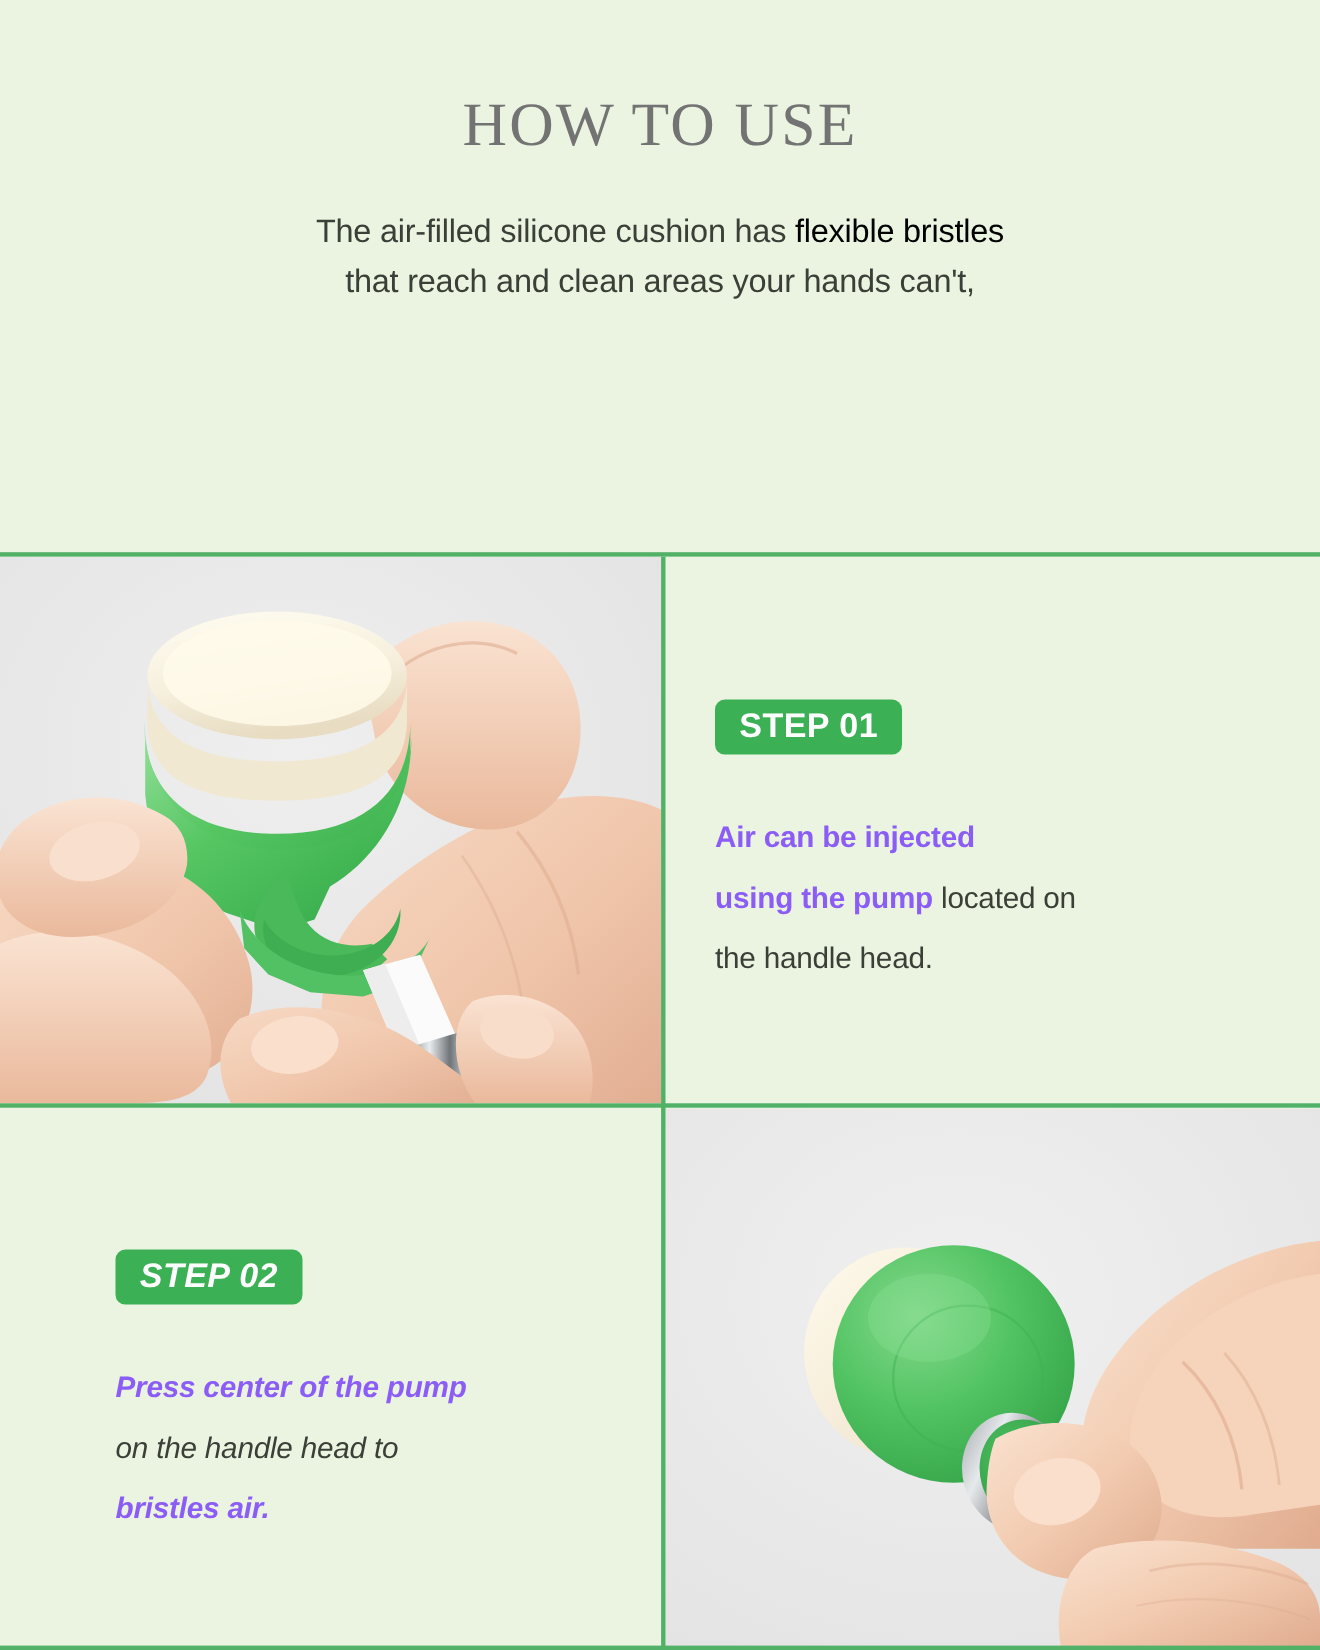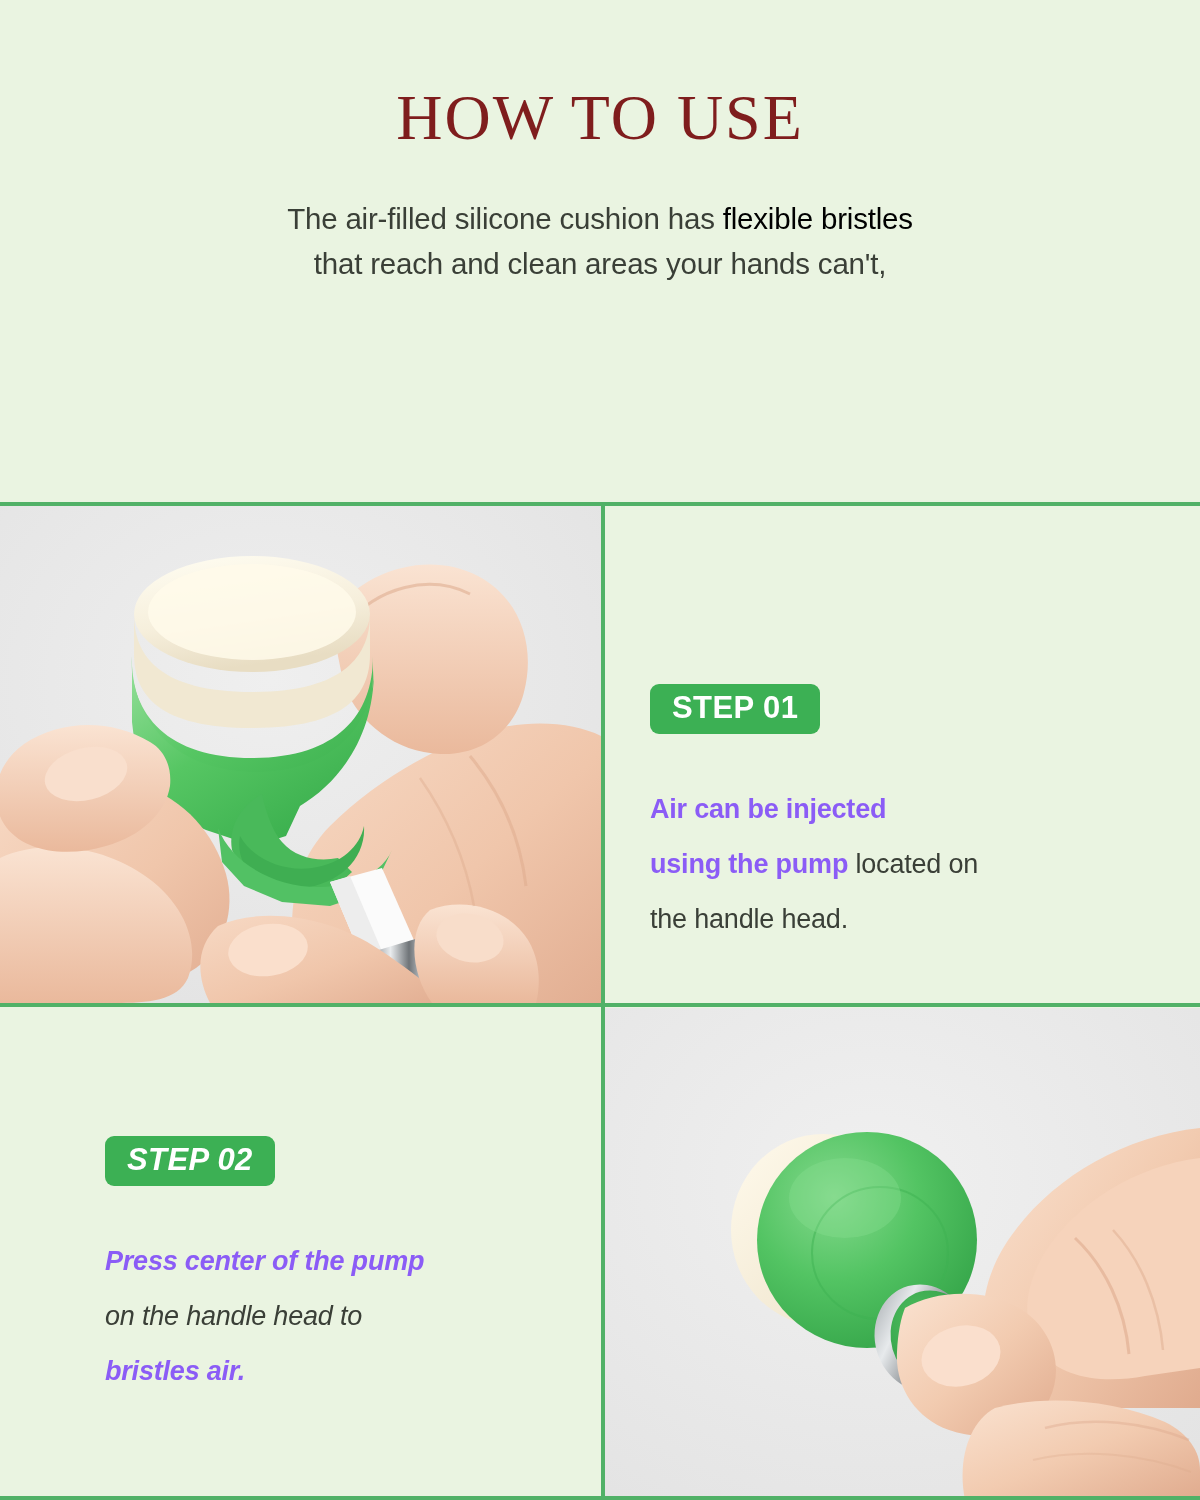--- a/index.html
+++ b/index.html
@@ -21,24 +21,24 @@
     left: 0;
     top: 0;
     width: 1200px;
     height: 506px;
     box-sizing: border-box;
     padding-top: 86px;
     text-align: center;
   }
   .page-title {
     font-family: "Liberation Serif", serif;
-    font-size: 64px;
+    font-size: 56px;
     line-height: 1;
     letter-spacing: 2px;
-    color: #7f1d1d;
+    color: #737373;
     font-weight: 400;
     margin: 0;
   }
   .intro {
     margin: 0;
     padding-top: 46px;
     font-size: 29.5px;
     line-height: 45px;
     color: #3a3f37;
     font-weight: 400;
@@ -82,21 +82,21 @@
     position: absolute;
     top: 0;
     left: 601px;
     width: 4px;
     height: 994px;
     background: #51b167;
   }
 
   
   .step-block { position: absolute; }
-  .step-block.s1 { left: 45px; top: 130px; margin-top: 48px; }
+  .step-block.s1 { left: 45px; top: 130px; }
   .step-block.s2 { left: 105px; top: 128px; font-style: italic; }
 
   .step-badge {
     display: inline-block;
     background: #3cb054;
     color: #ffffff;
     font-size: 31px;
     font-weight: 700;
     letter-spacing: 0.4px;
     padding: 8px 22px 11px 22px;

